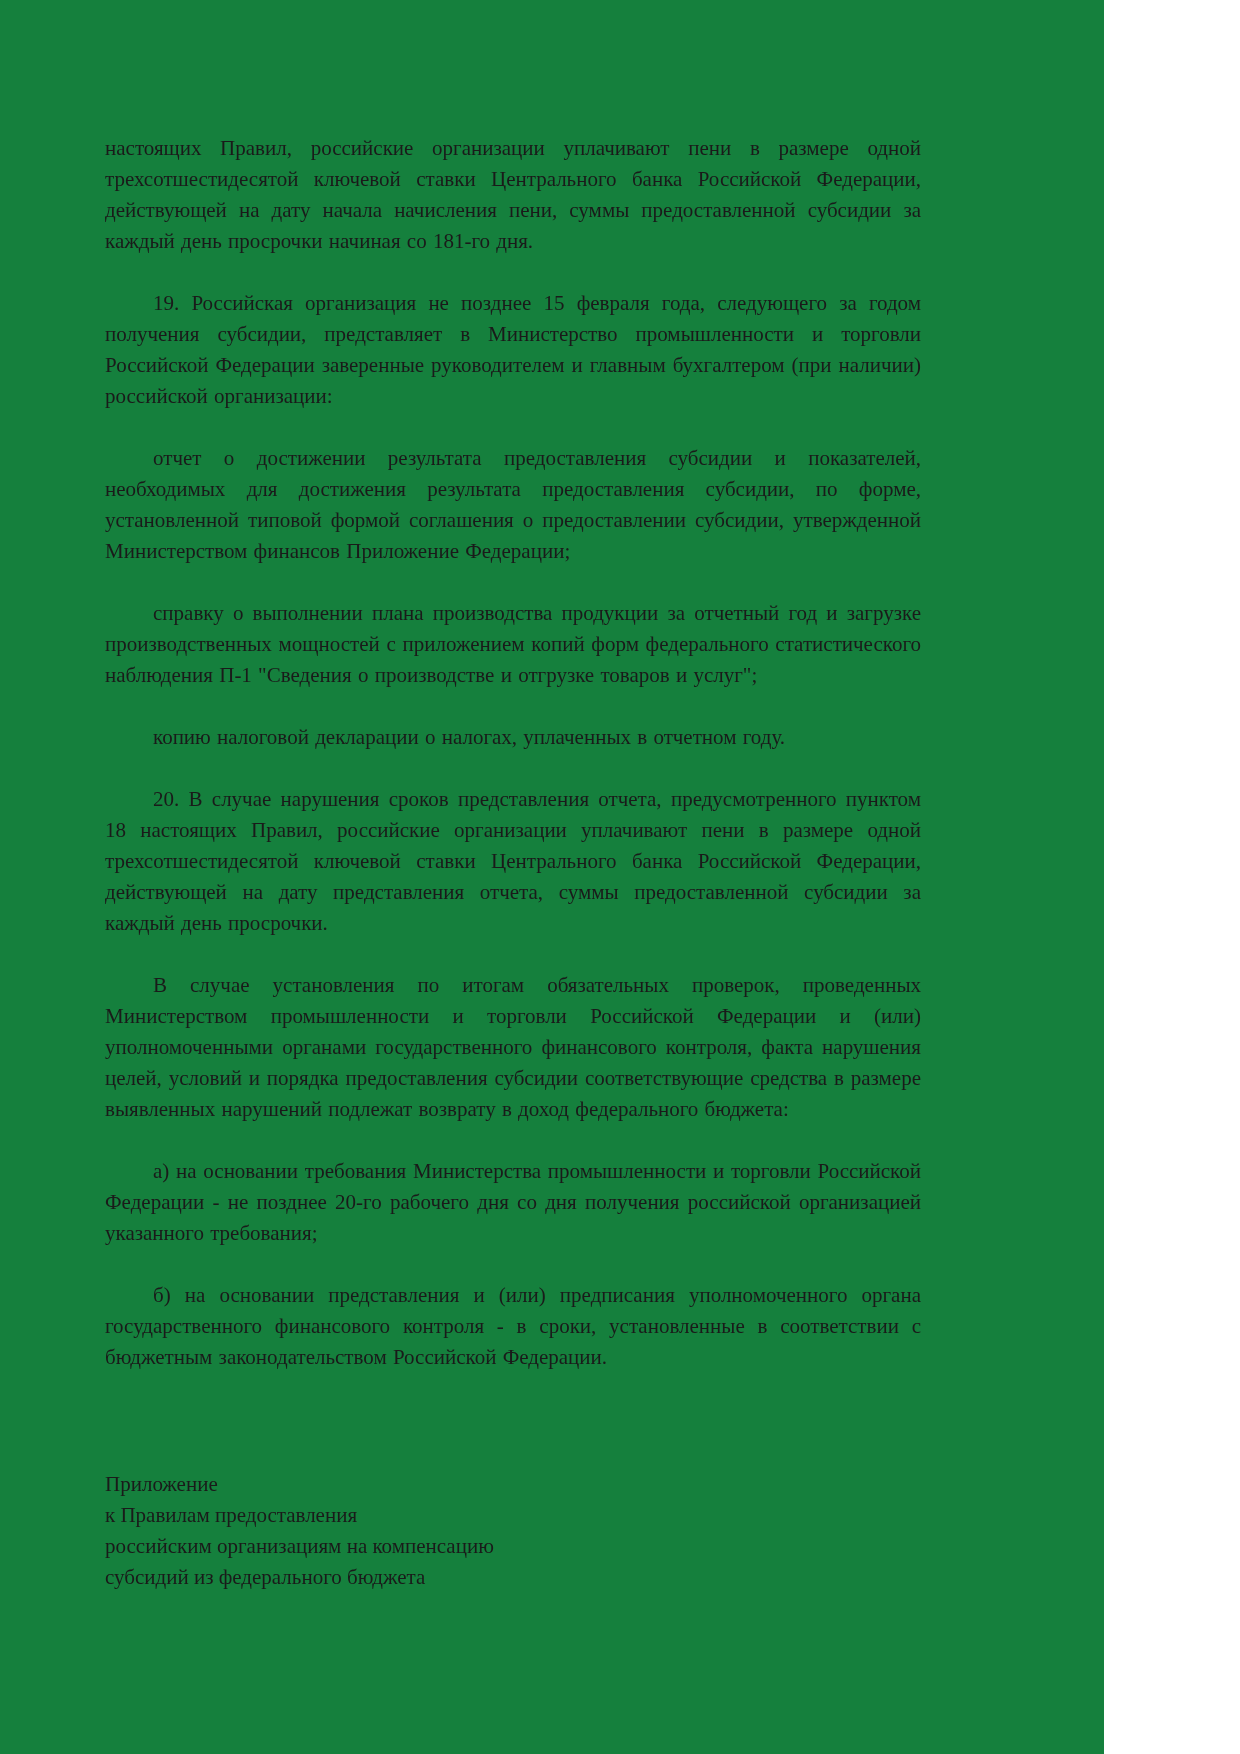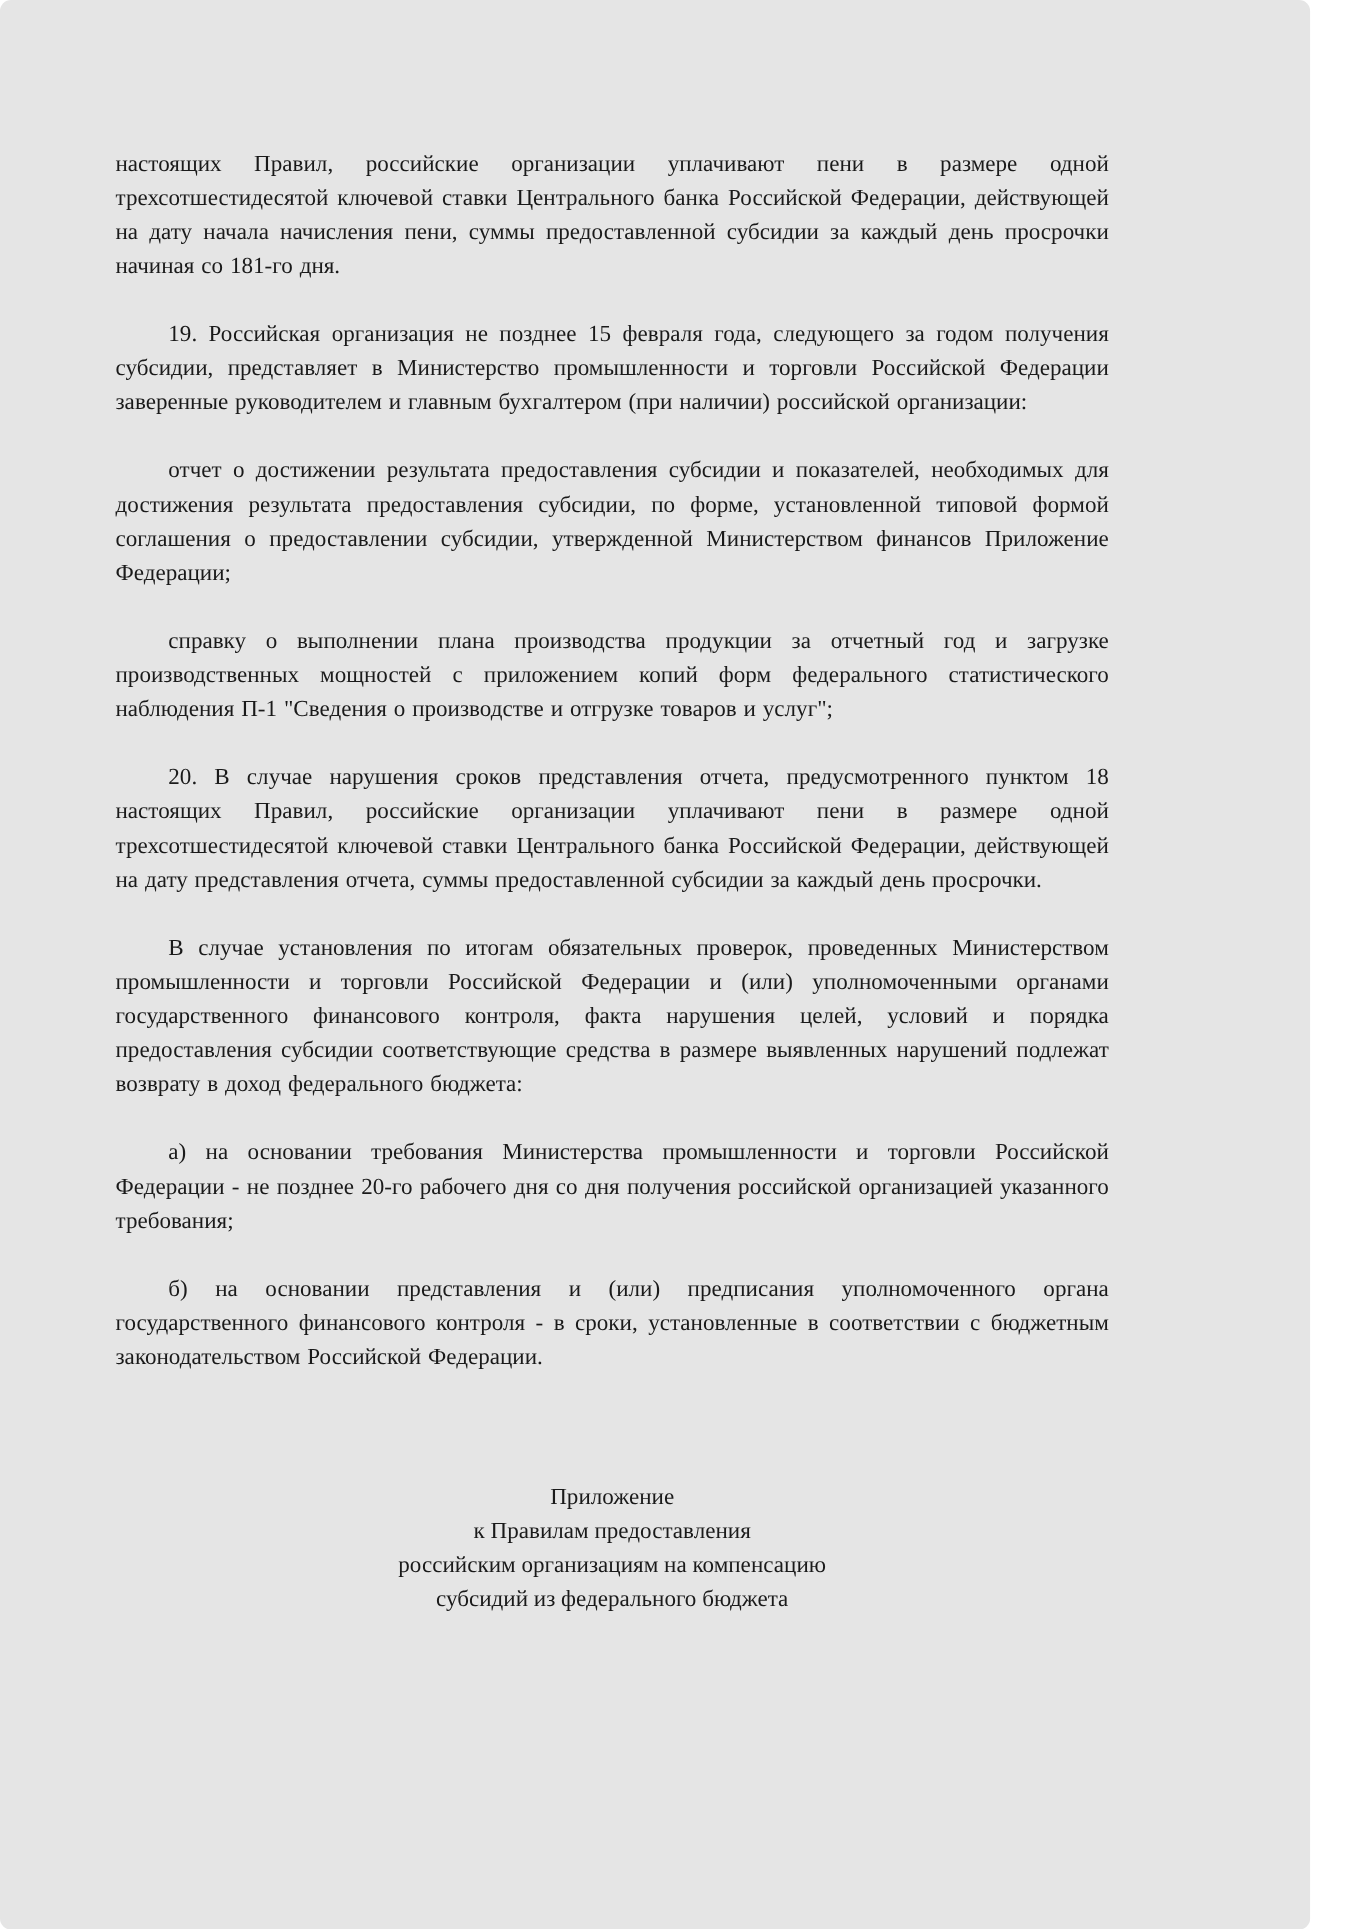--- a/index.html
+++ b/index.html
@@ -9,60 +9,60 @@
   }
   body {
     width: 1240px;
     height: 1754px;
     font-family: "Liberation Serif", "DejaVu Serif", serif;
     color: #1a1a1a;
     overflow: hidden;
   }
   .page {
     box-sizing: border-box;
-    width: 1191px;
+    width: 1104px;
     height: 1754px;
     padding: 133px 183px 60px 105px;
-    background: #e5e5e5;
-    border-radius: 10px;
+    background: #15803d;
   }
   .para {
     margin: 0 0 31px 0;
     font-size: 21px;
     line-height: 31px;
     text-align: justify;
     text-indent: 48px;
     word-spacing: 1px;
   }
   .para.no-indent {
     text-indent: 0;
   }
   .appendix {
     margin-top: 96px;
     font-size: 21px;
     line-height: 31px;
-    text-align: center;
+    text-align: left;
   }
   .appendix div {
     white-space: nowrap;
   }
 </style>
 </head>
 <body>
 
 <div class="page">
 
   <p class="para no-indent">настоящих Правил, российские организации уплачивают пени в размере одной трехсотшестидесятой ключевой ставки Центрального банка Российской Федерации, действующей на дату начала начисления пени, суммы предоставленной субсидии за каждый день просрочки начиная со 181-го дня.</p>
 
   <p class="para">19. Российская организация не позднее 15 февраля года, следующего за годом получения субсидии, представляет в Министерство промышленности и торговли Российской Федерации заверенные руководителем и главным бухгалтером (при наличии) российской организации:</p>
 
   <p class="para">отчет о достижении результата предоставления субсидии и показателей, необходимых для достижения результата предоставления субсидии, по форме, установленной типовой формой соглашения о предоставлении субсидии, утвержденной Министерством финансов Приложение Федерации;</p>
 
   <p class="para">справку о выполнении плана производства продукции за отчетный год и загрузке производственных мощностей с приложением копий форм федерального статистического наблюдения П-1 "Сведения о производстве и отгрузке товаров и услуг";</p>
 
+  <p class="para">копию налоговой декларации о налогах, уплаченных в отчетном году.</p>
 
   <p class="para">20. В случае нарушения сроков представления отчета, предусмотренного пунктом 18 настоящих Правил, российские организации уплачивают пени в размере одной трехсотшестидесятой ключевой ставки Центрального банка Российской Федерации, действующей на дату представления отчета, суммы предоставленной субсидии за каждый день просрочки.</p>
 
 
   <p class="para">В случае установления по итогам обязательных проверок, проведенных Министерством промышленности и торговли Российской Федерации и (или) уполномоченными органами государственного финансового контроля, факта нарушения целей, условий и порядка предоставления субсидии соответствующие средства в размере выявленных нарушений подлежат возврату в доход федерального бюджета:</p>
 
   <p class="para">а) на основании требования Министерства промышленности и торговли Российской Федерации - не позднее 20-го рабочего дня со дня получения российской организацией указанного требования;</p>
 
   <p class="para">б) на основании представления и (или) предписания уполномоченного органа государственного финансового контроля - в сроки, установленные в соответствии с бюджетным законодательством Российской Федерации.</p>
 

